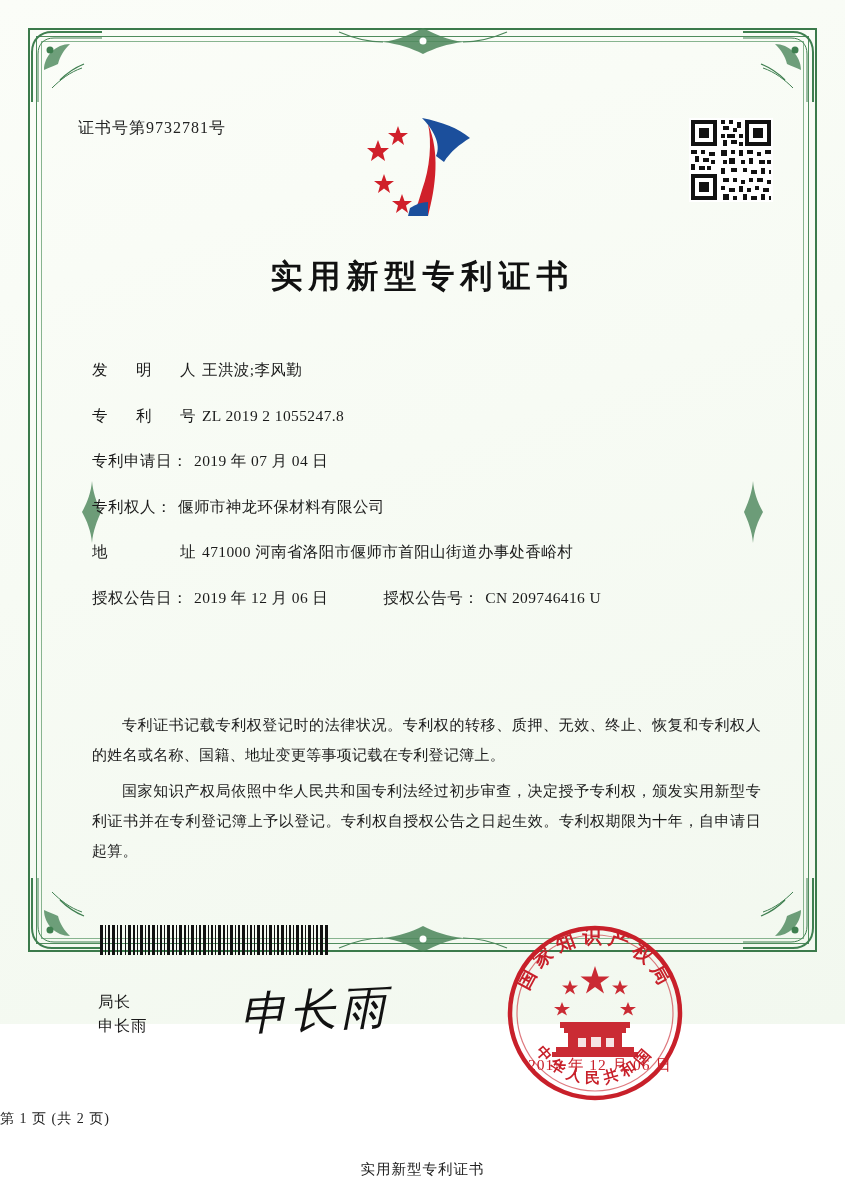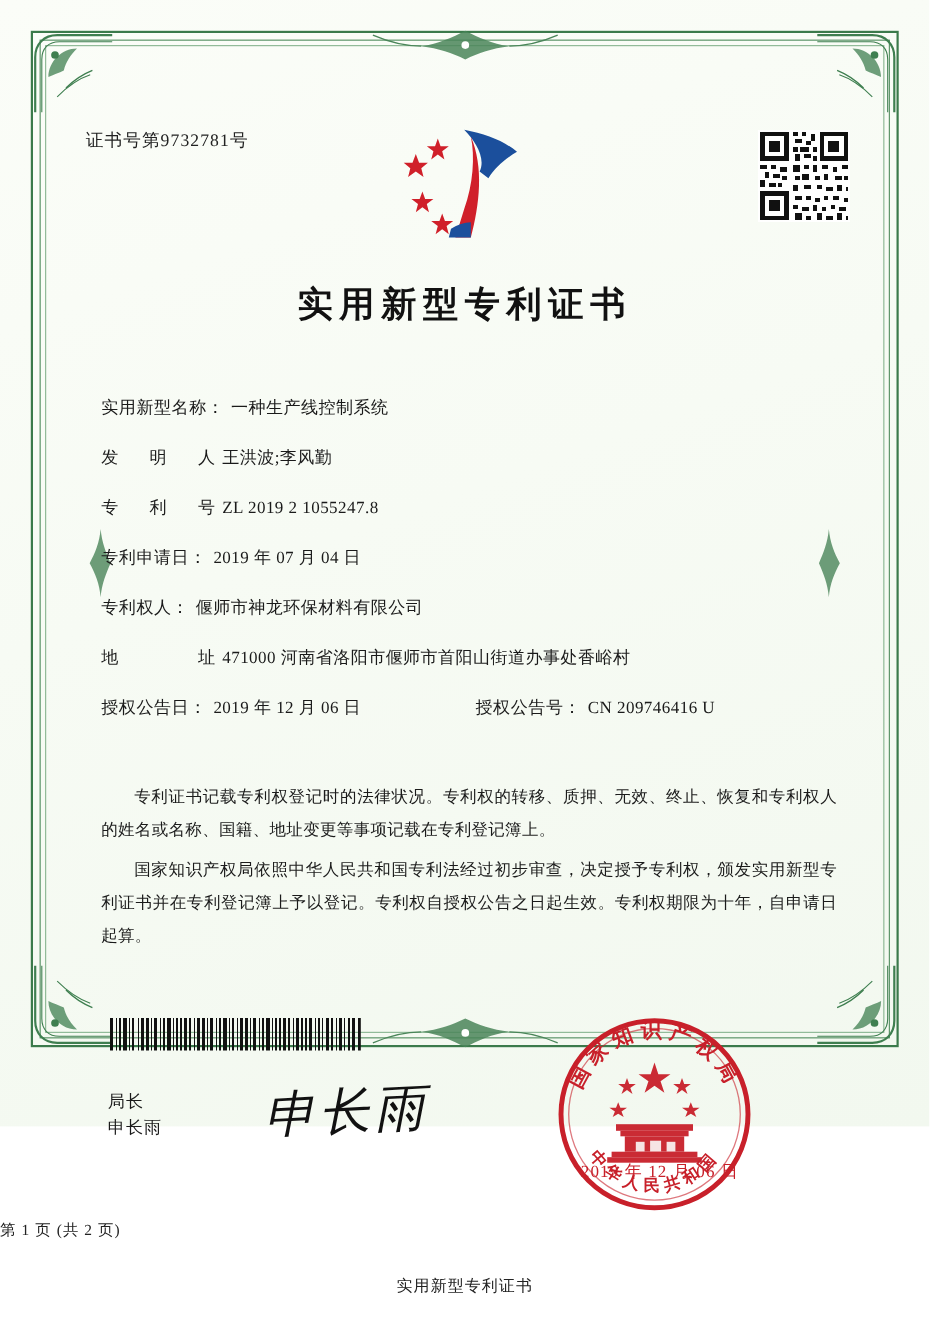--- a/index.html
+++ b/index.html
@@ -130,21 +130,21 @@
     display: inline-block;
     width: 104px;
     text-align: justify;
     text-align-last: justify;
   }
   .field-value {
     margin-left: 6px;
     letter-spacing: 0.4px;
   }
   .field-row .secondary {
-    margin-left: 104px;
+    margin-left: 55px;
   }
 
   
   .paragraphs {
     position: absolute;
     left: 92px;
     right: 84px;
     top: 710px;
     font-size: 15px;
     line-height: 30px;
@@ -386,24 +386,20 @@
           <rect x="36" y="38" width="2" height="3"></rect>
           <rect x="40" y="39" width="1" height="2"></rect>
       </g>
     </svg>
   </div>
 
   <div class="title">实用新型专利证书</div>
 
   <div class="fields">
 
-    <div class="field-row">
-      <span class="field-label">实用新型名称：</span>
-      <span class="field-value">一种生产线控制系统</span>
-    </div>
 
     <div class="field-row">
       <span class="field-label spaced">发明人</span>
       <span class="field-value">王洪波;李风勤</span>
     </div>
 
     <div class="field-row">
       <span class="field-label spaced">专利号</span>
       <span class="field-value">ZL 2019 2 1055247.8</span>
     </div>

